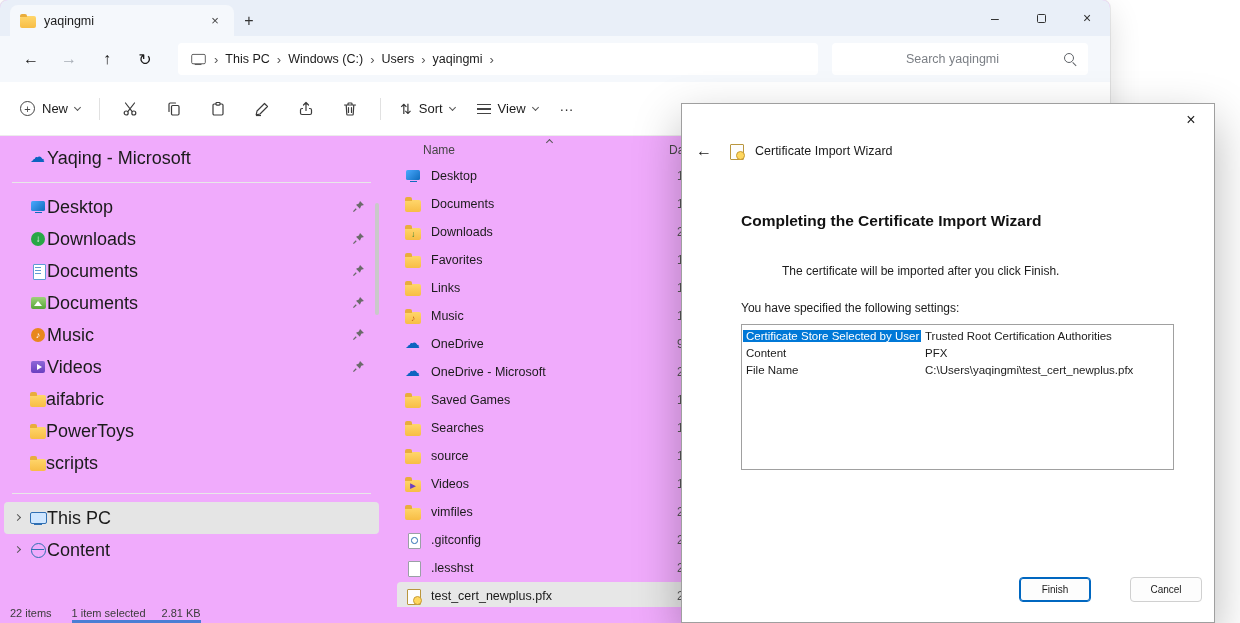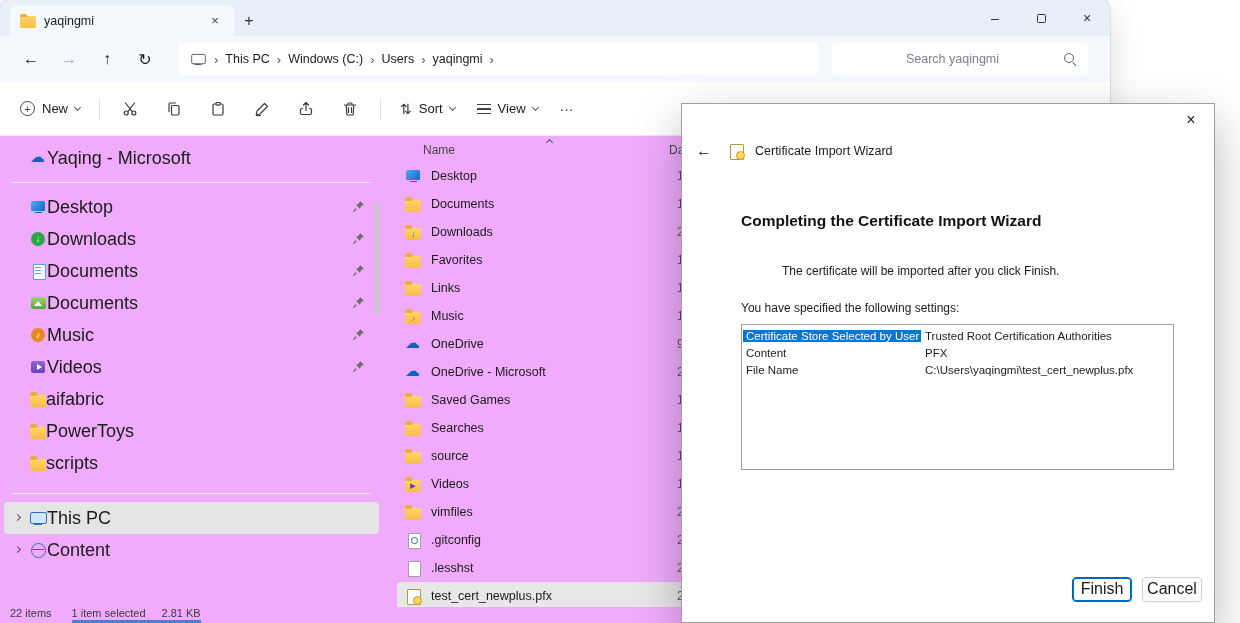--- a/index.html
+++ b/index.html
@@ -157,23 +157,23 @@
   .dlg-p1 { font-size:12px; margin-bottom:23px;margin-left:41px; }
   .dlg-p2 { font-size:12px; margin-bottom:9px; }
   .settings { border:1px solid #a0a0a0; height:146px; padding:2px 1px; font-size:11.5px;
     overflow:hidden; }
   .srow { display:flex; height:17px; align-items:center; white-space:nowrap; }
   .skey { width:178px; flex:none; padding:0 3px; overflow:hidden; }
   .srow.hl .skey { background:#0078d7; color:#fff; }
   .sval { padding:0 4px; overflow:hidden; }
   .dlg-footer { flex:none; height:52px; display:flex; align-items:center; justify-content:flex-end;
     gap:10px; padding:0 12px 14px; }
-  .btn { width:60px; height:25px; background:#fdfdfd; border:1px solid #d0d0d0; border-radius:4px;
-    font-size:16px; color:#1b1b1b; display:flex; align-items:center; justify-content:center;
-    font-family:"Liberation Sans", sans-serif; }
+  .btn { width:72px; height:25px; background:#fdfdfd; border:1px solid #d0d0d0; border-radius:4px;
+    font-size:10px; color:#1b1b1b; display:flex; align-items:center; justify-content:center;
+    font-family:"Liberation Sans", sans-serif;margin-left:29px; }
   .btn.default { border:1px solid #0067c0; box-shadow:inset 0 0 0 1px #0067c0; }
 </style>
 </head>
 <body>
 
 <div class="window">
 
   <div class="tabsrow">
     <div class="tab">
       <span class="ic fld"></span>

